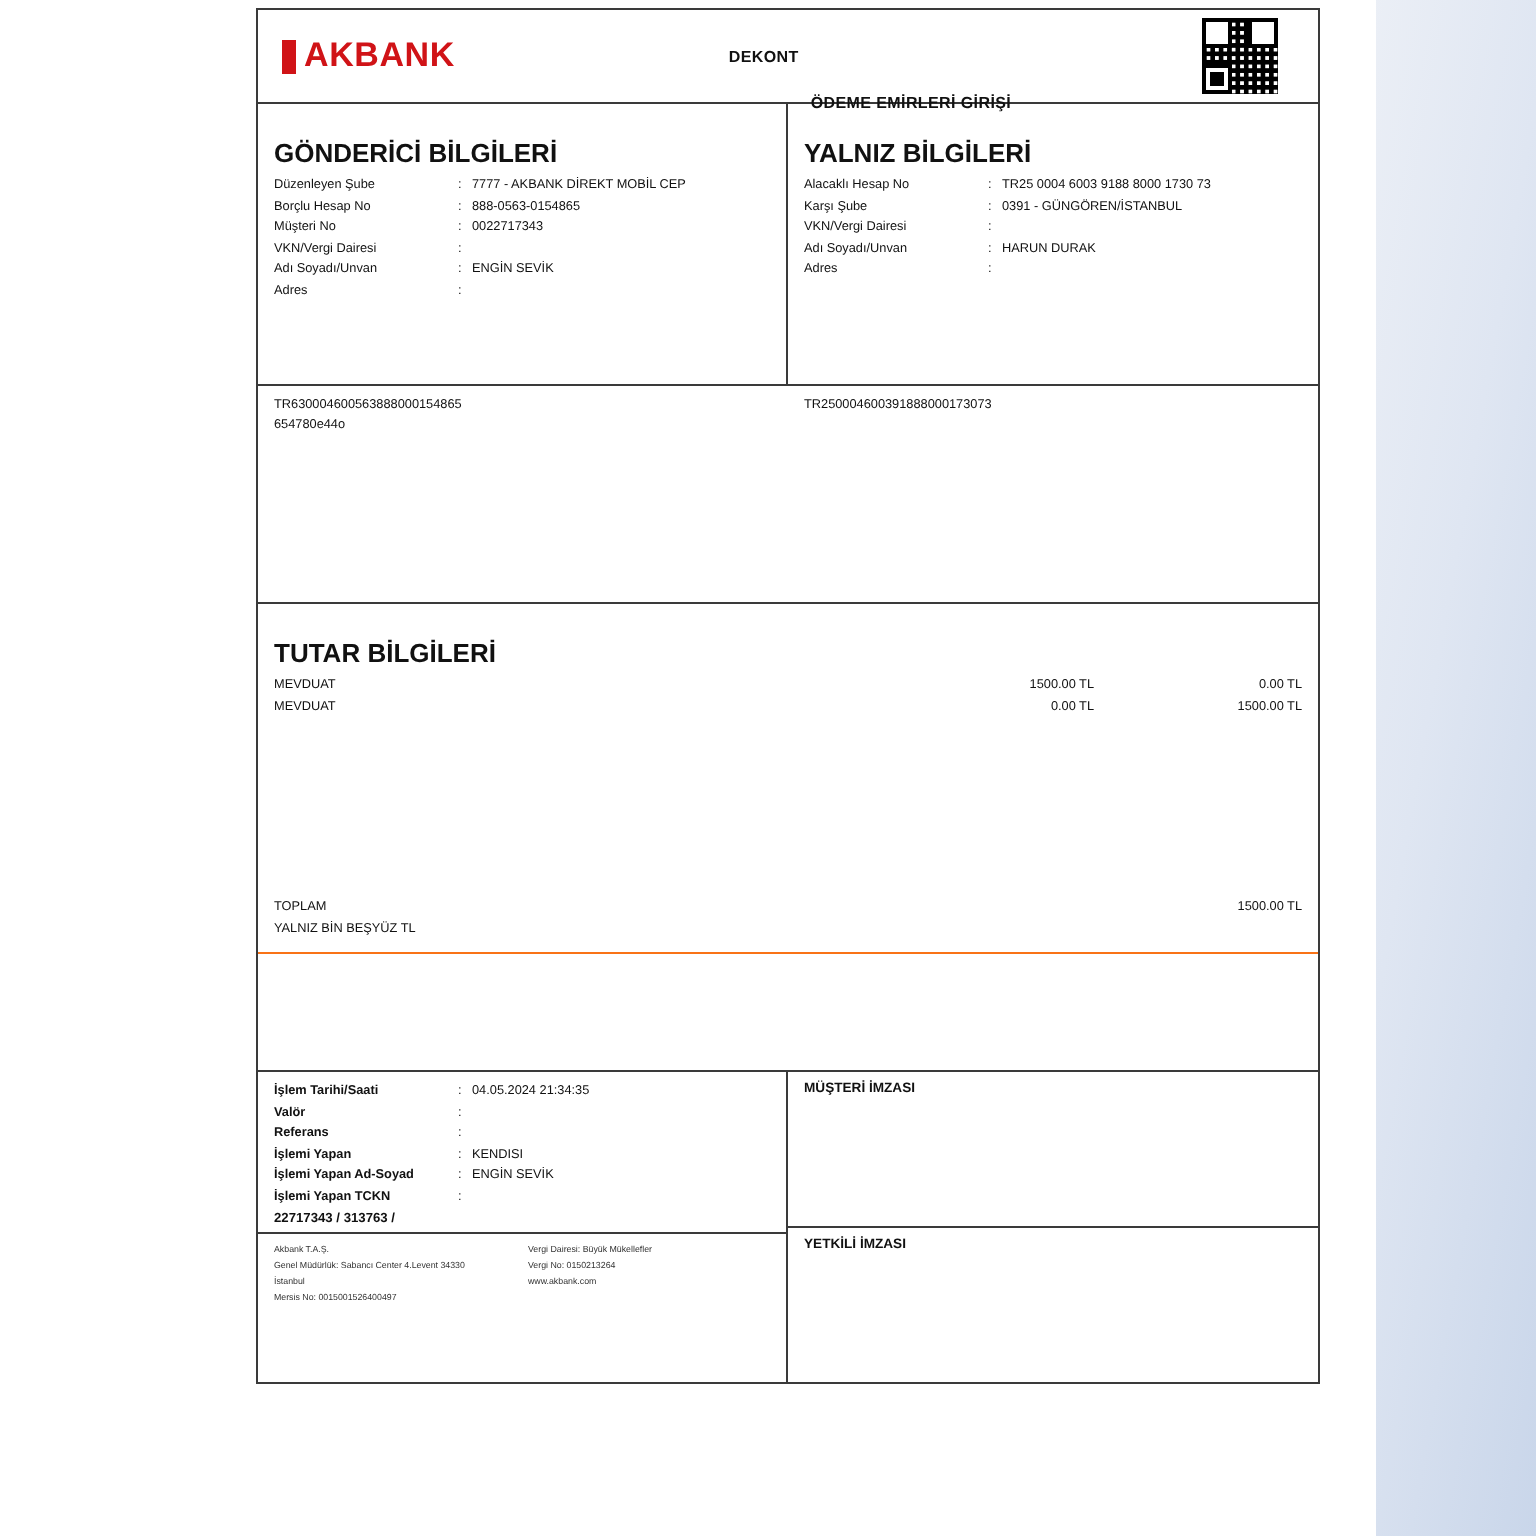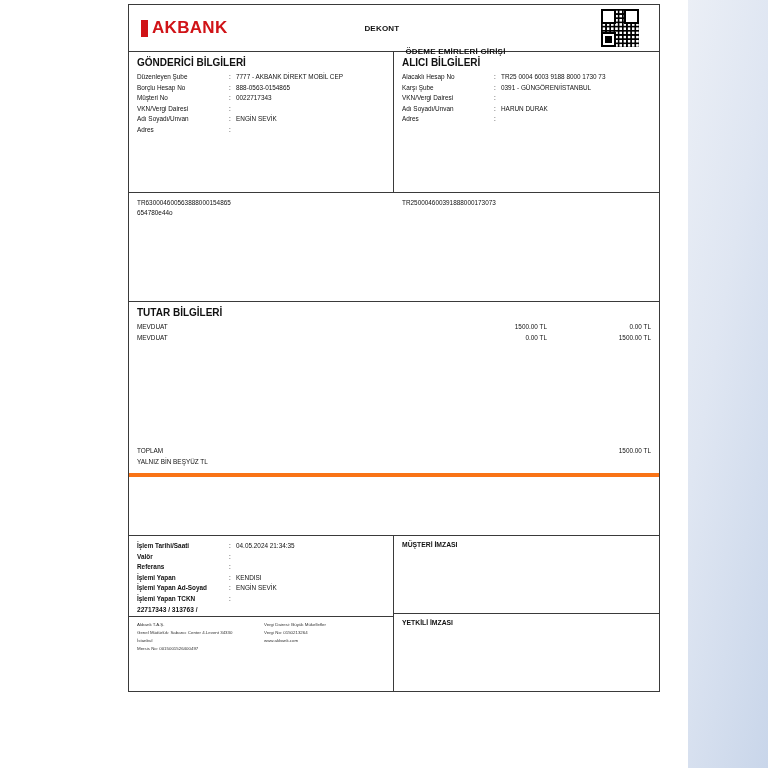--- a/index.html
+++ b/index.html
@@ -138,22 +138,23 @@
   .col {
     width: 50%;
     box-sizing: border-box;
     padding: 5px 8px 6px 8px;
   }
   .col-left {
     border-right: 1px solid #3a3a3a;
   }
   .sec-title {
     font-weight: bold;
-    font-size: 10px;
+    font-size: 13px;
     margin-bottom: 4px;
+    margin-top: 12px;
   }
   .row {
     display: flex;
     line-height: 10.5px;
     font-size: 6.4px;
   }
   .row .lbl { width: 92px; flex: none; }
   .row .sep { width: 7px; flex: none; }
   .row .val { flex: 1; }
   
@@ -165,21 +166,21 @@
   .iban-cell {
     width: 50%;
     box-sizing: border-box;
     padding: 5px 8px;
     font-size: 6.4px;
     line-height: 10px;
   }
   .iban-left { border-right: 0; }
   
   .tutar {
-    border-bottom: 4px solid #f97316;
+    border-bottom: 1px solid #f97316;
     padding: 5px 8px 18px 8px;
     min-height: 175px;
     position: relative;
     box-sizing: border-box;
   }
   .amt-row {
     display: flex;
     font-size: 6.4px;
     line-height: 10.5px;
   }
@@ -307,21 +308,21 @@
         <span class="val">ENGİN SEVİK</span>
       </div>
       <div class="row">
         <span class="lbl">Adres</span>
         <span class="sep">:</span>
         <span class="val"></span>
       </div>
     </div>
 
     <div class="col">
-      <div class="sec-title">ALICI BİLGİLERİ</div>
+      <div class="sec-title">YALNIZ BİLGİLERİ</div>
 
       <div class="row">
         <span class="lbl">Alacaklı Hesap No</span>
         <span class="sep">:</span>
         <span class="val">TR25 0004 6003 9188 8000 1730 73</span>
       </div>
       <div class="row">
         <span class="lbl">Karşı Şube</span>
         <span class="sep">:</span>
         <span class="val">0391 - GÜNGÖREN/İSTANBUL</span>

